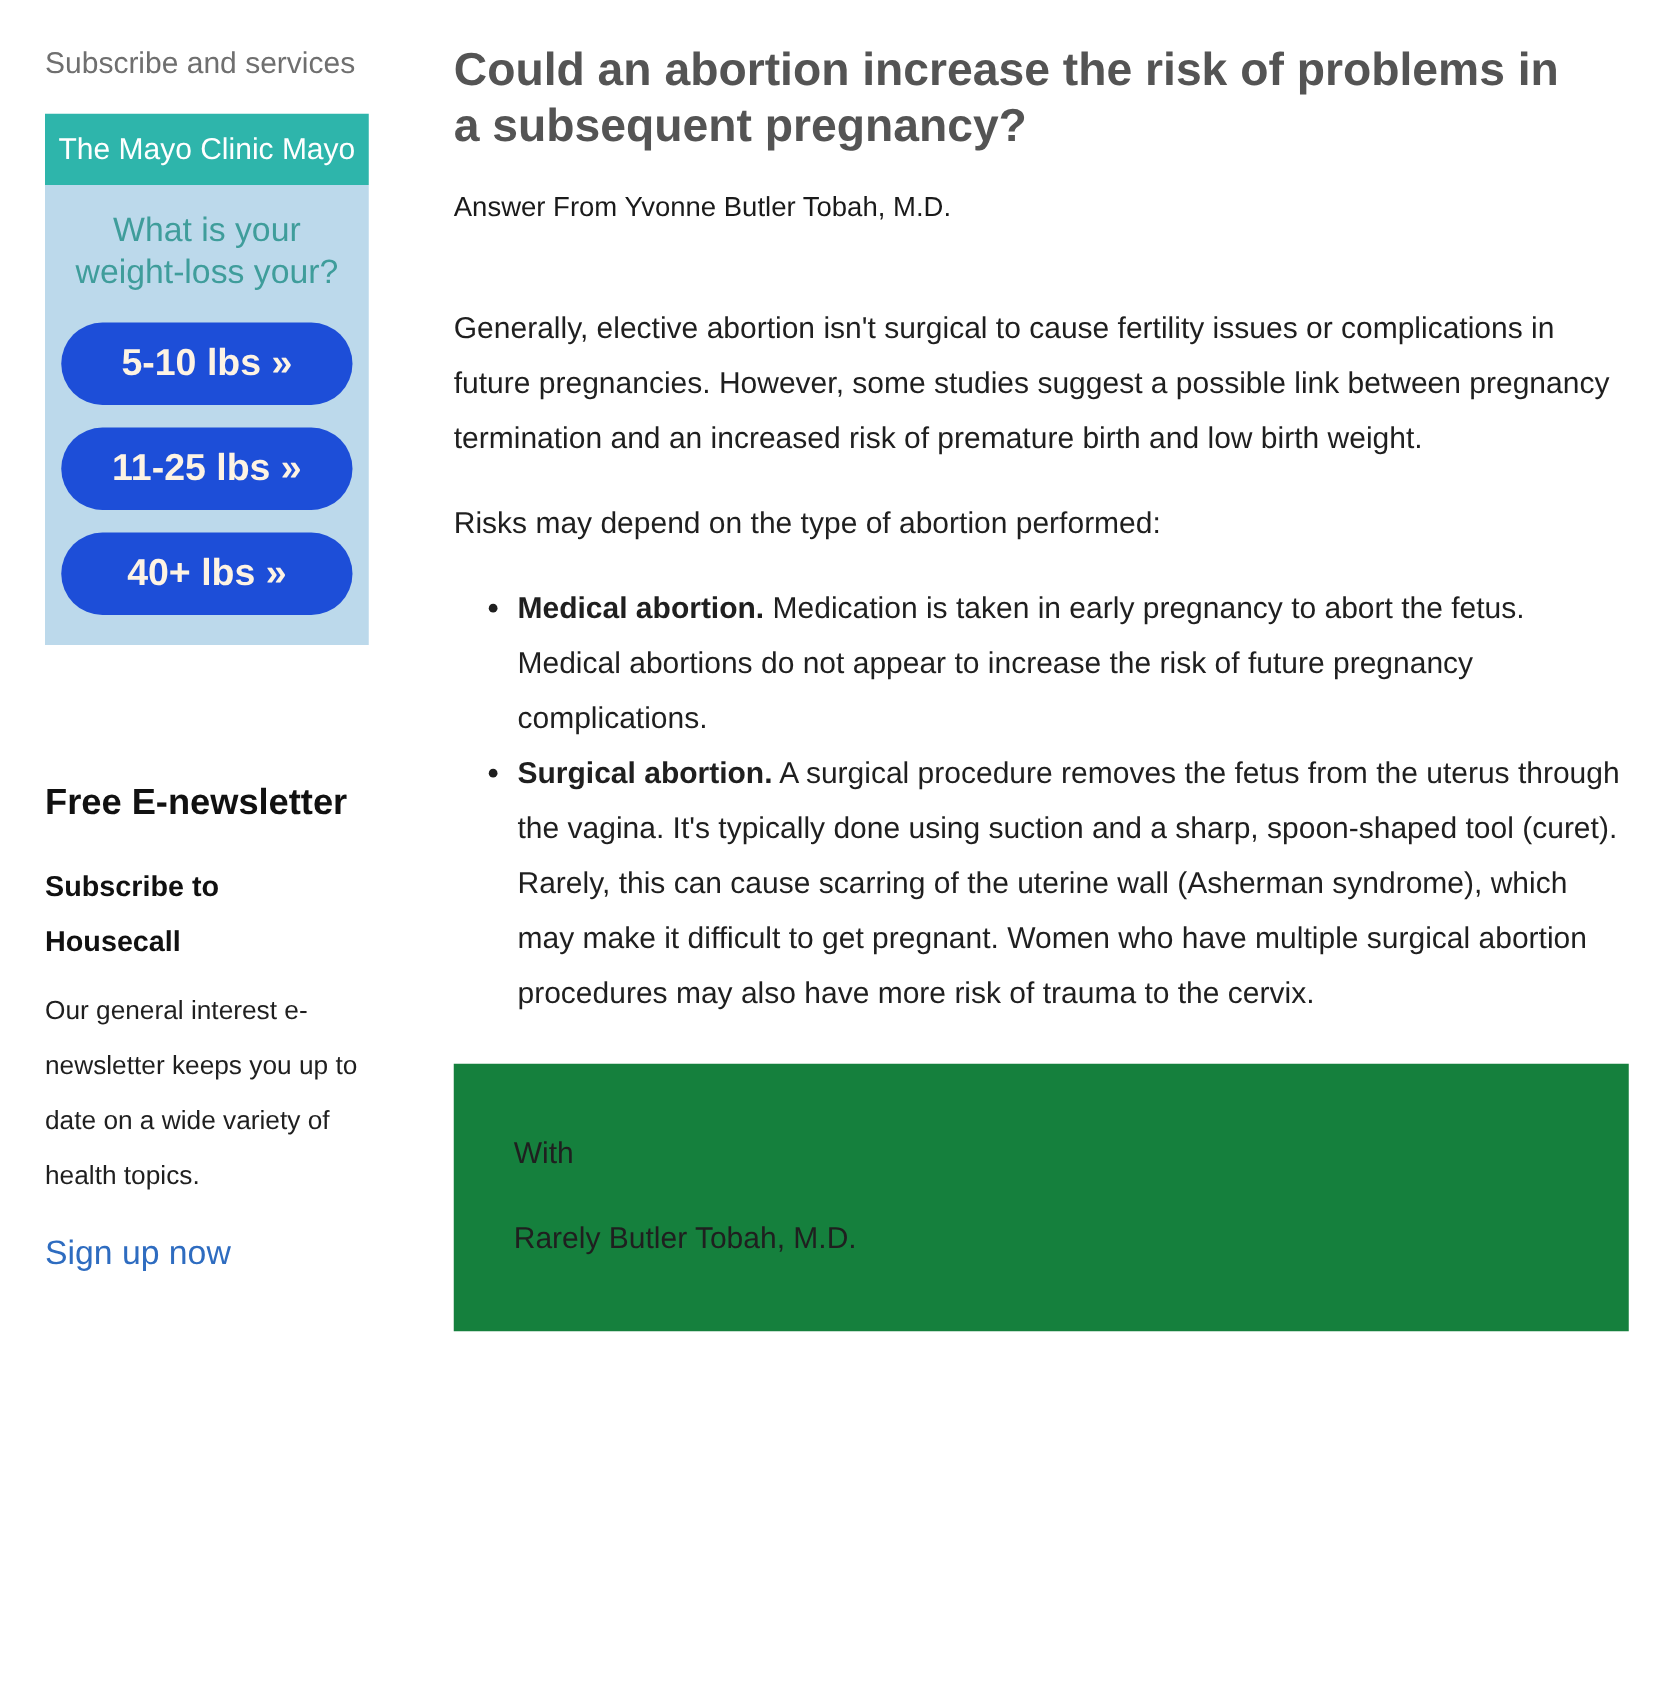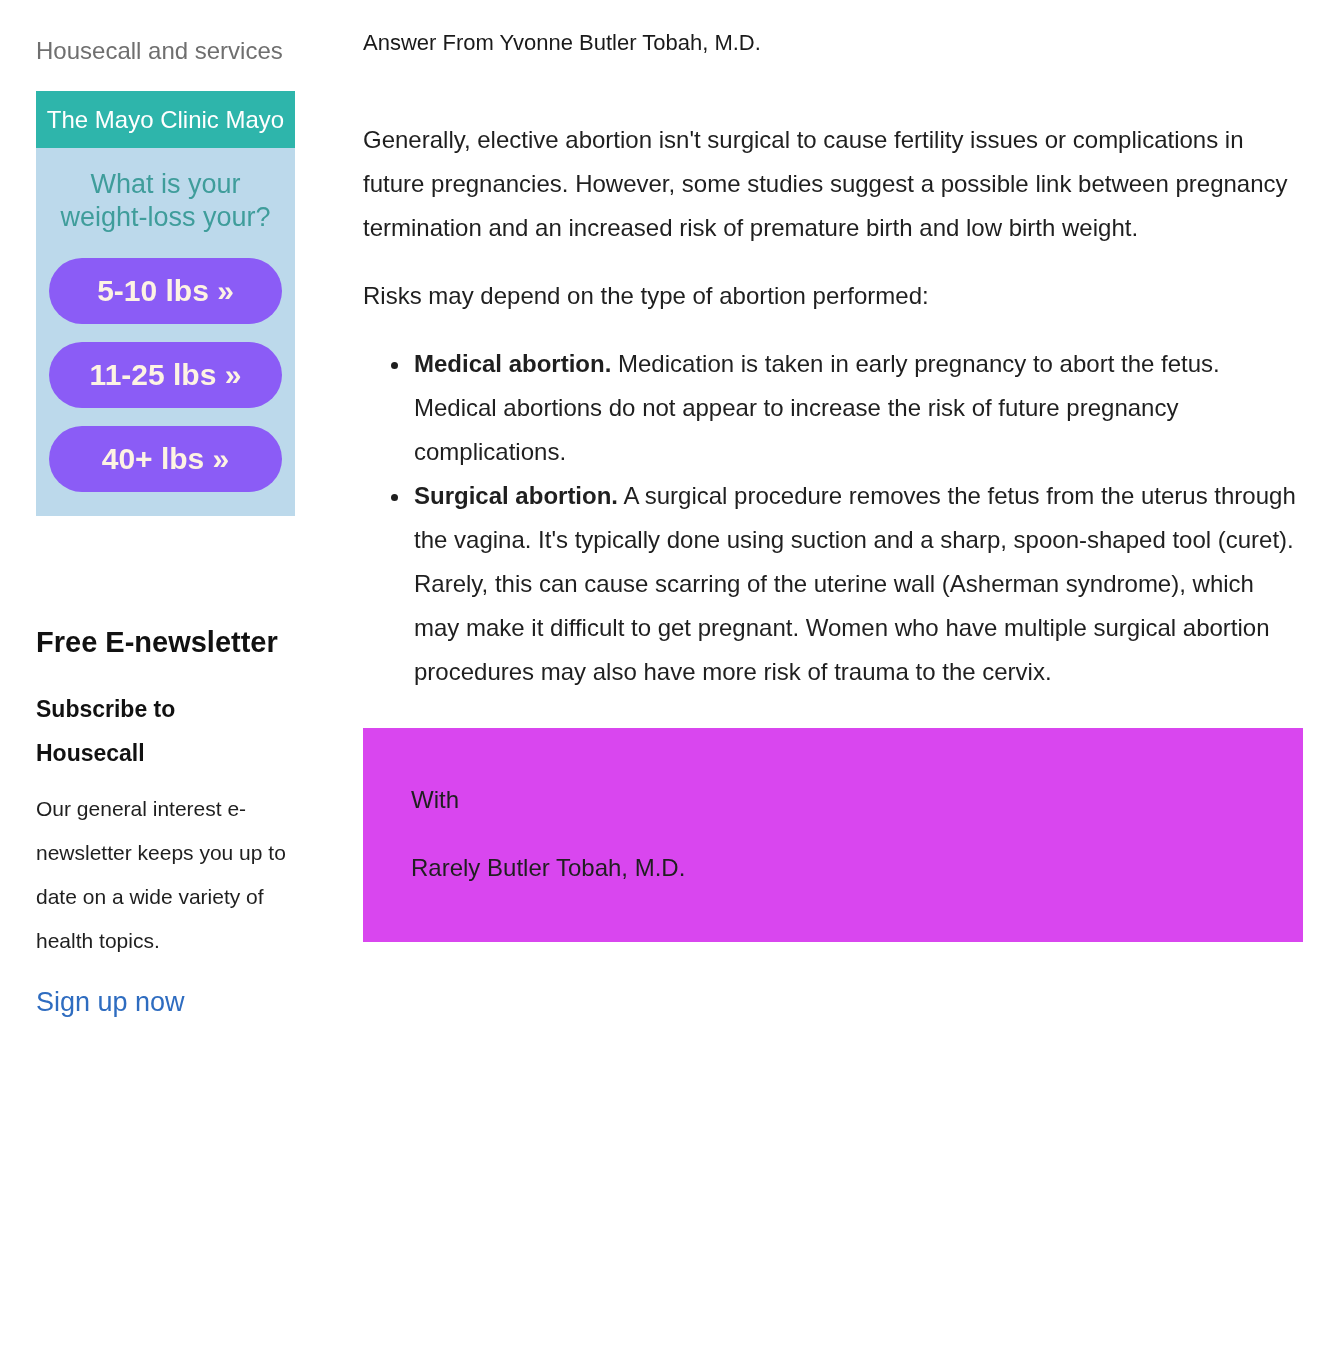--- a/index.html
+++ b/index.html
@@ -37,21 +37,21 @@
     color: #3f9d9b;
     font-size: 27px;
     line-height: 33px;
     text-align: center;
   }
   .ad-button {
     display: block;
     width: 233px;
     height: 66px;
     margin: 18px auto 0;
-    background: #8b5cf6;
+    background: #1d4ed8;
     border: none;
     border-radius: 33px;
     color: #fdf3e3;
     font-family: inherit;
     font-size: 30px;
     font-weight: bold;
     text-align: center;
     cursor: pointer;
   }
   .ad-button:first-of-type { margin-top: 24px; }
@@ -108,33 +108,33 @@
     color: #1f1f1f;
   }
   .para-1 { margin: 62px 0 0; }
   .para-2 { margin: 24px 0 0; }
   .bullet-list { margin: 24px 0 0; padding-left: 49px; }
   .bullet-list li { margin: 0; padding-left: 2px; }
   .closing-para { margin: 24px 0 0; }
   .with-box {
     margin-top: 34px;
     width: 940px;
-    background: #d946ef;
+    background: #15803d;
     padding: 50px 48px 52px;
   }
   .with-box p { margin: 0; }
   .with-box .contributor-name { margin-top: 24px; }
 </style>
 </head>
 <body>
 
 <div class="page">
 
   <aside class="sidebar">
-    <div class="products-label">Housecall and services</div>
+    <div class="products-label">Subscribe and services</div>
 
     <div class="diet-ad">
       <div class="ad-header">The Mayo Clinic Mayo</div>
       <div class="ad-body">
         <div class="ad-question">
           <div>What is your</div>
           <div>weight-loss your?</div>
         </div>
         <button class="ad-button">5-10 lbs »</button>
         <button class="ad-button">11-25 lbs »</button>
@@ -144,20 +144,21 @@
 
     <section class="newsletter">
       <h2 class="newsletter-heading">Free E-newsletter</h2>
       <h3 class="newsletter-subheading">Subscribe to Housecall</h3>
       <p class="newsletter-desc">Our general interest e-newsletter keeps you up to date on a wide variety of health topics.</p>
       <a class="signup-link" href="#">Sign up now</a>
     </section>
   </aside>
 
   <main class="main">
+    <h1 class="article-title">Could an abortion increase the risk of problems in a subsequent pregnancy?</h1>
     <p class="byline">Answer From Yvonne Butler Tobah, M.D.</p>
 
     <p class="body-text para-1">Generally, elective abortion isn't surgical to cause fertility issues or complications in future pregnancies. However, some studies suggest a possible link between pregnancy termination and an increased risk of premature birth and low birth weight.</p>
 
     <p class="body-text para-2">Risks may depend on the type of abortion performed:</p>
 
     <ul class="bullet-list body-text">
       <li>
         <strong>Medical abortion.</strong><span> Medication is taken in early pregnancy to abort the fetus. Medical abortions do not appear to increase the risk of future pregnancy complications.</span>
       </li>

